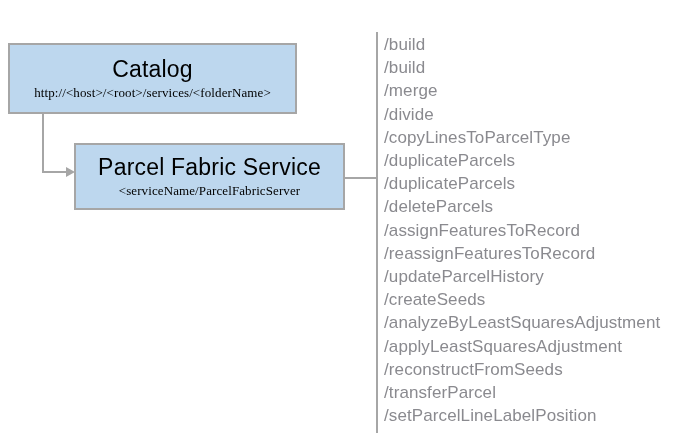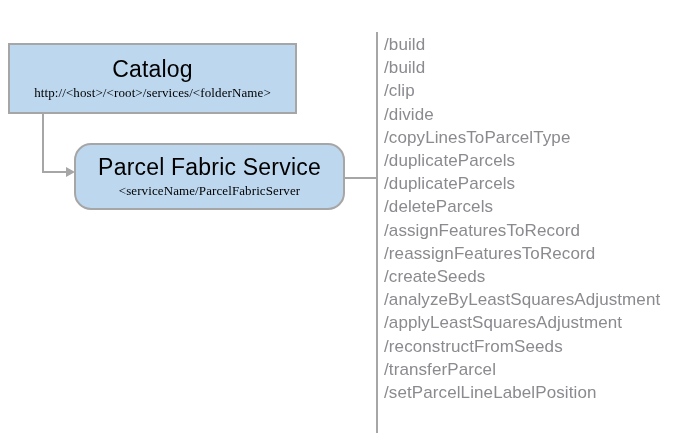--- a/index.html
+++ b/index.html
@@ -33,21 +33,21 @@
     letter-spacing: 0.2px;
   }
   .node-box .box-subtitle {
     font-size: 13px;
     color: var(--box-text, #000000);
     margin-top: 2px;
     letter-spacing: 0.1px;
     font-family: Liberation Serif, serif;
   }
   .catalog-box  { left: 8px;  top: 43px;  width: 289px; height: 71px; }
-  .service-box  { left: 74px; top: 143px; width: 271px; height: 67px; border-radius: 17px; }
+  .service-box  { left: 74px; top: 143px; width: 271px; height: 67px; }
 
   .connector {
     position: absolute;
     background: var(--connector, #a6a6a6);
   }
   .conn-catalog-v { left: 42px;  top: 113px; width: 2px;  height: 60px; }
   .conn-catalog-h { left: 42px;  top: 171px; width: 25px; height: 2px; }
   .conn-service-h { left: 345px; top: 177px; width: 31px; height: 2px; }
   .ops-divider    { left: 376px; top: 32px;  width: 2px;  height: 401px; }
 
@@ -101,36 +101,37 @@
   <div class="connector conn-service-h"></div>
 
   <div class="connector ops-divider"></div>
 
   <ul class="ops-list">
 
       <li>/build</li>
 
       <li>/build</li>
 
-      <li>/clip</li>
+      <li>/merge</li>
 
       <li>/divide</li>
 
       <li>/copyLinesToParcelType</li>
 
       <li>/duplicateParcels</li>
 
       <li>/duplicateParcels</li>
 
       <li>/deleteParcels</li>
 
       <li>/assignFeaturesToRecord</li>
 
       <li>/reassignFeaturesToRecord</li>
 
+      <li>/updateParcelHistory</li>
 
       <li>/createSeeds</li>
 
       <li>/analyzeByLeastSquaresAdjustment</li>
 
       <li>/applyLeastSquaresAdjustment</li>
 
       <li>/reconstructFromSeeds</li>
 
       <li>/transferParcel</li>

